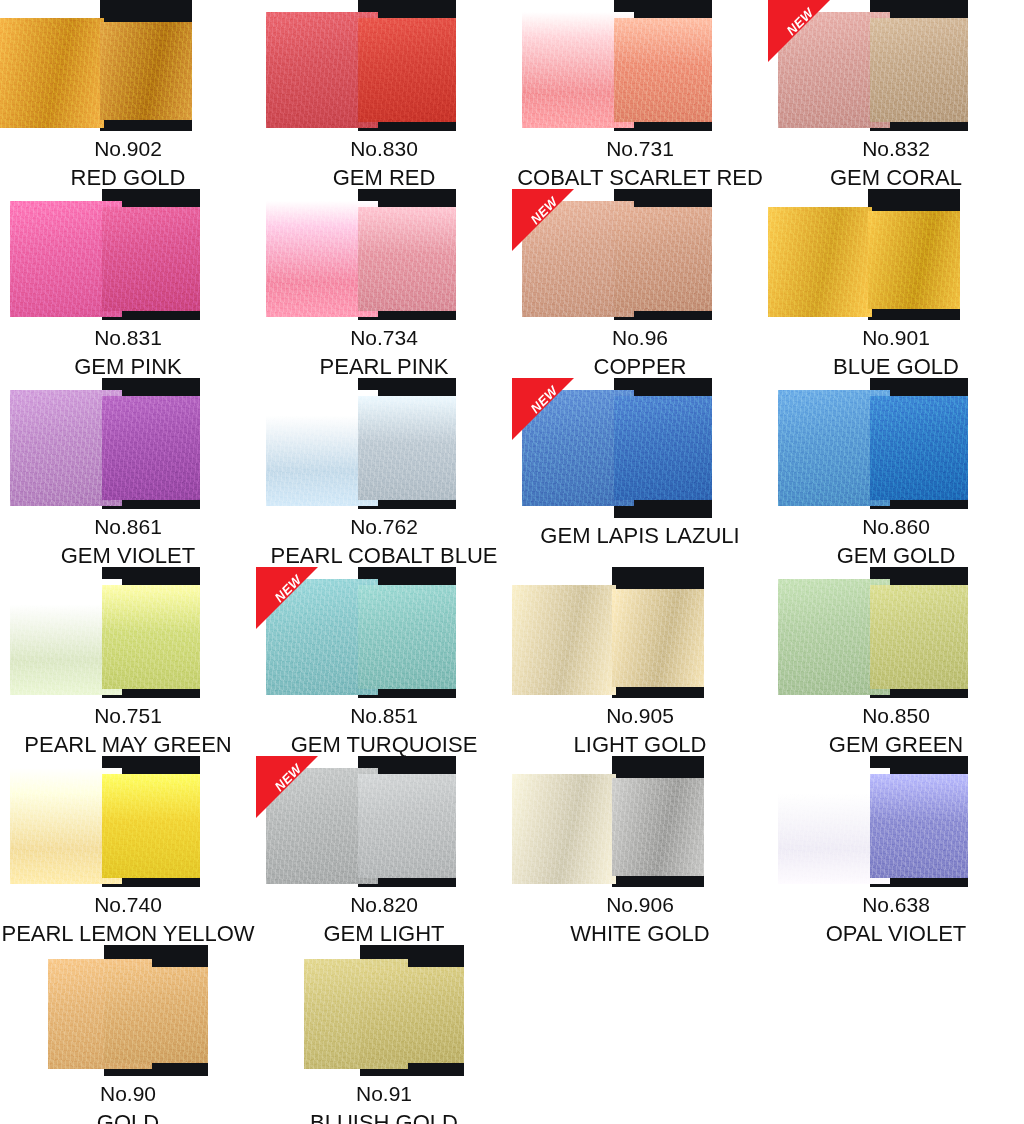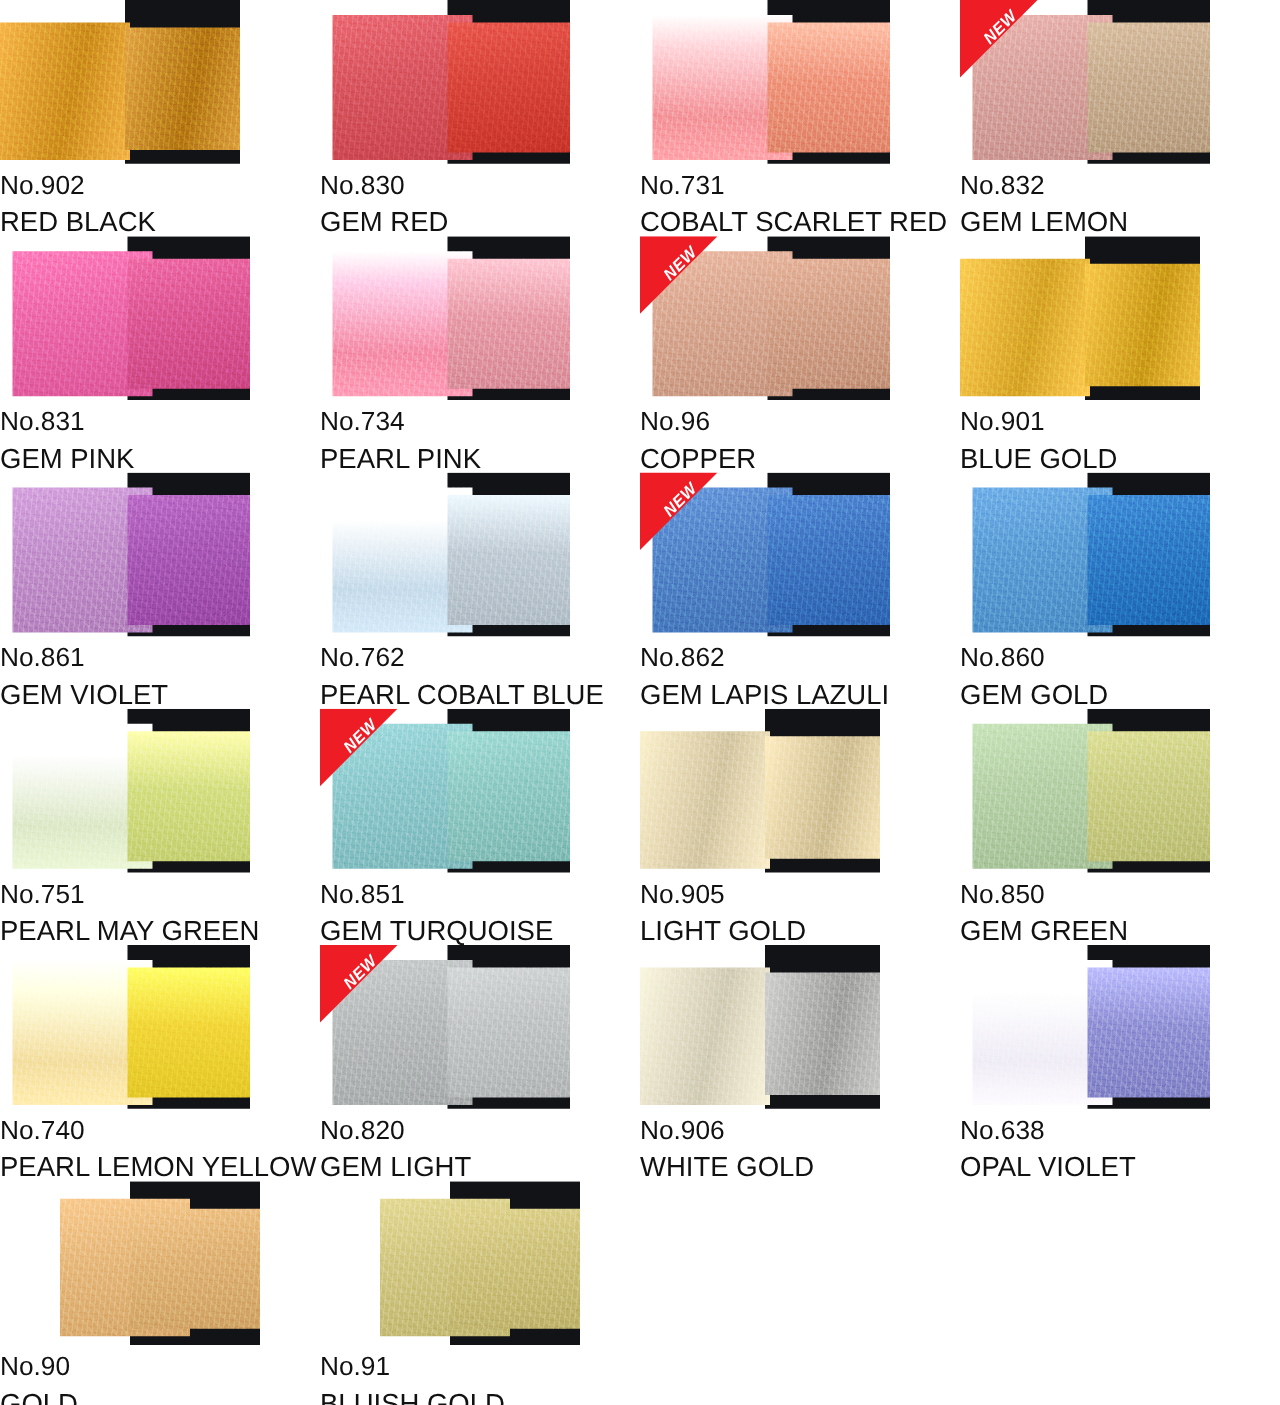--- a/index.html
+++ b/index.html
@@ -105,21 +105,21 @@
     font-style: italic;
     letter-spacing: .5px;
     text-align: center;
     z-index: 7;
     font-family: "Liberation Sans", sans-serif;
   }
 
   
   .caption {
     width: 100%;
-    text-align: left;
+    text-align: center;
     line-height: 1.05;
   }
   .code {
     font-size: 21px;
     margin-top: 7px;
     white-space: nowrap;
     font-family: "Liberation Sans", sans-serif;
   }
   .name {
     font-size: 22px;
@@ -139,21 +139,21 @@
           <div class="tex"></div>
           <div class="tex-b"></div>
         </div>
         <div class="stroke-dark" style="left: 100px; width: 92px; top: 22px; height: 98px; background: linear-gradient(104deg, rgb(227, 164, 68) 0%, rgb(201, 138, 42) 30%, rgb(178, 115, 19) 58%, rgb(201, 138, 42) 80%, rgb(219, 156, 60) 100%);">
           <div class="tex"></div>
           <div class="tex-b"></div>
         </div>
       </div>
       <div class="caption">
         <div class="code">No.902</div>
-        <div class="name">RED BLACK</div>
+        <div class="name">RED GOLD</div>
       </div>
     </div>
     <div class="swatch-cell">
       <div class="sample-area">
         <div class="black-card" style="left: 102px; width: 98px;"></div>
         <div class="stroke-light" style="left: 10px; width: 112px; top: 12px; height: 116px; background: linear-gradient(170deg, rgb(235, 103, 112) 0%, rgb(217, 85, 94) 40%, rgb(199, 67, 76) 100%);">
           <div class="tex"></div>
           <div class="tex-b"></div>
         </div>
         <div class="stroke-dark" style="left: 102px; width: 98px; top: 18px; height: 104px; background: linear-gradient(170deg, rgb(234, 86, 76) 0%, rgb(216, 68, 58) 40%, rgb(198, 50, 40) 100%);">
@@ -192,21 +192,21 @@
         </div>
         <div class="stroke-dark" style="left: 102px; width: 98px; top: 18px; height: 104px; background: linear-gradient(170deg, rgb(217, 190, 159) 0%, rgb(199, 172, 141) 40%, rgb(181, 154, 123) 100%);">
           <div class="tex"></div>
           <div class="tex-b"></div>
         </div>
         <div class="new-badge"></div>
         <div class="new-badge-text">NEW</div>
       </div>
       <div class="caption">
         <div class="code">No.832</div>
-        <div class="name">GEM LEMON</div>
+        <div class="name">GEM CORAL</div>
       </div>
     </div>
     <div class="swatch-cell">
       <div class="sample-area">
         <div class="black-card" style="left: 102px; width: 98px;"></div>
         <div class="stroke-light" style="left: 10px; width: 112px; top: 12px; height: 116px; background: linear-gradient(170deg, rgb(255, 121, 186) 0%, rgb(238, 103, 168) 40%, rgb(220, 85, 150) 100%);">
           <div class="tex"></div>
           <div class="tex-b"></div>
         </div>
         <div class="stroke-dark" style="left: 102px; width: 98px; top: 18px; height: 104px; background: linear-gradient(170deg, rgb(239, 104, 163) 0%, rgb(221, 86, 145) 40%, rgb(203, 68, 127) 100%);">
@@ -314,21 +314,20 @@
           <div class="tex-b"></div>
         </div>
         <div class="stroke-dark" style="left: 102px; width: 98px; top: 18px; height: 104px; background: linear-gradient(170deg, rgb(81, 134, 212) 0%, rgb(63, 116, 194) 40%, rgb(45, 98, 176) 100%);">
           <div class="tex"></div>
           <div class="tex-b"></div>
         </div>
         <div class="new-badge"></div>
         <div class="new-badge-text">NEW</div>
       </div>
       <div class="caption">
-        <div class="code">No.862</div>
         <div class="name">GEM LAPIS LAZULI</div>
       </div>
     </div>
     <div class="swatch-cell">
       <div class="sample-area">
         <div class="black-card" style="left: 102px; width: 98px;"></div>
         <div class="stroke-light" style="left: 10px; width: 112px; top: 12px; height: 116px; background: linear-gradient(170deg, rgb(109, 174, 232) 0%, rgb(91, 156, 214) 40%, rgb(73, 138, 196) 100%);">
           <div class="tex"></div>
           <div class="tex-b"></div>
         </div>

